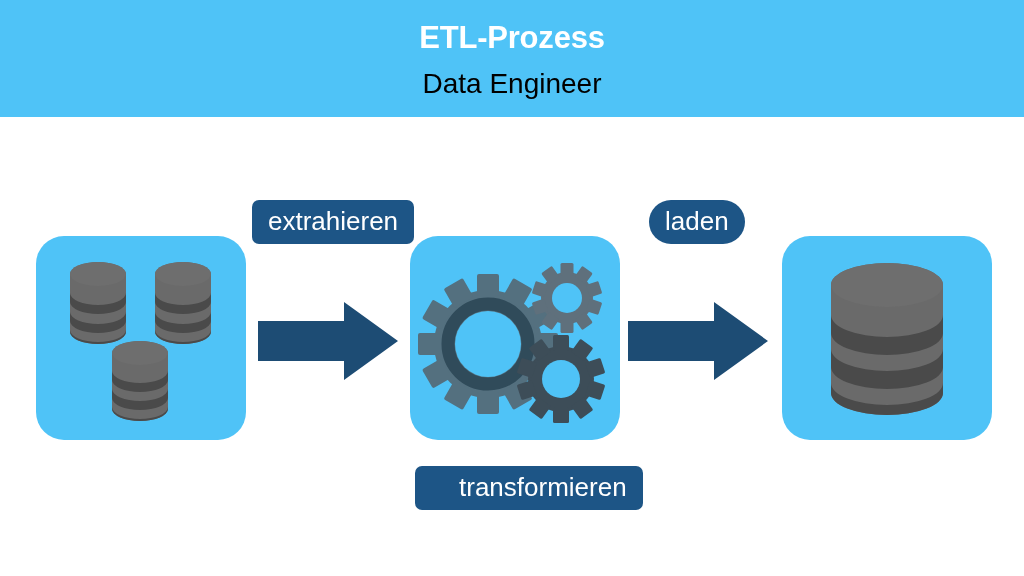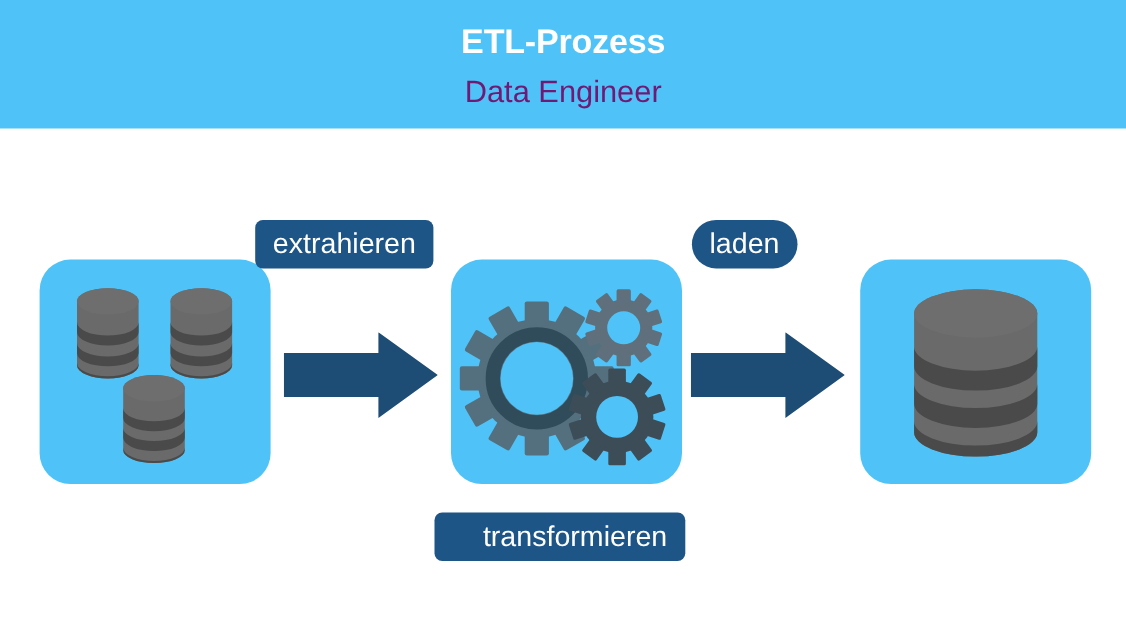--- a/index.html
+++ b/index.html
@@ -38,21 +38,21 @@
     line-height: 36px;
   }
   #header-subtitle {
     position: absolute;
     left: 0;
     top: 68px;
     width: 1024px;
     text-align: center;
     font-size: 28px;
     font-weight: normal;
-    color: #701a75;
+    color: #000000;
     line-height: 32px;
   }
 
   
   #diagram-stage {
     position: absolute;
     left: 0;
     top: 117px;
     width: 1024px;
     height: 459px;
@@ -91,20 +91,21 @@
   .step-label {
     position: absolute;
     background: #1d5586;
     color: #ffffff;
     border-radius: 7px;
     font-size: 26px;
     line-height: 30px;
     padding: 6px 16px 8px 16px;
     white-space: nowrap;
     box-sizing: border-box;
+    margin-left: 20px;
   }
   #label-extract   { left: 232px; top: 83px; }
   #label-load      { left: 629px; top: 83px; border-radius: 22px; }
   #label-transform { left: 395px; top: 349px; padding-left: 44px; }
 </style>
 </head>
 <body>
 
 <div id="header-banner">
   <div id="header-title">ETL-Prozess</div>

